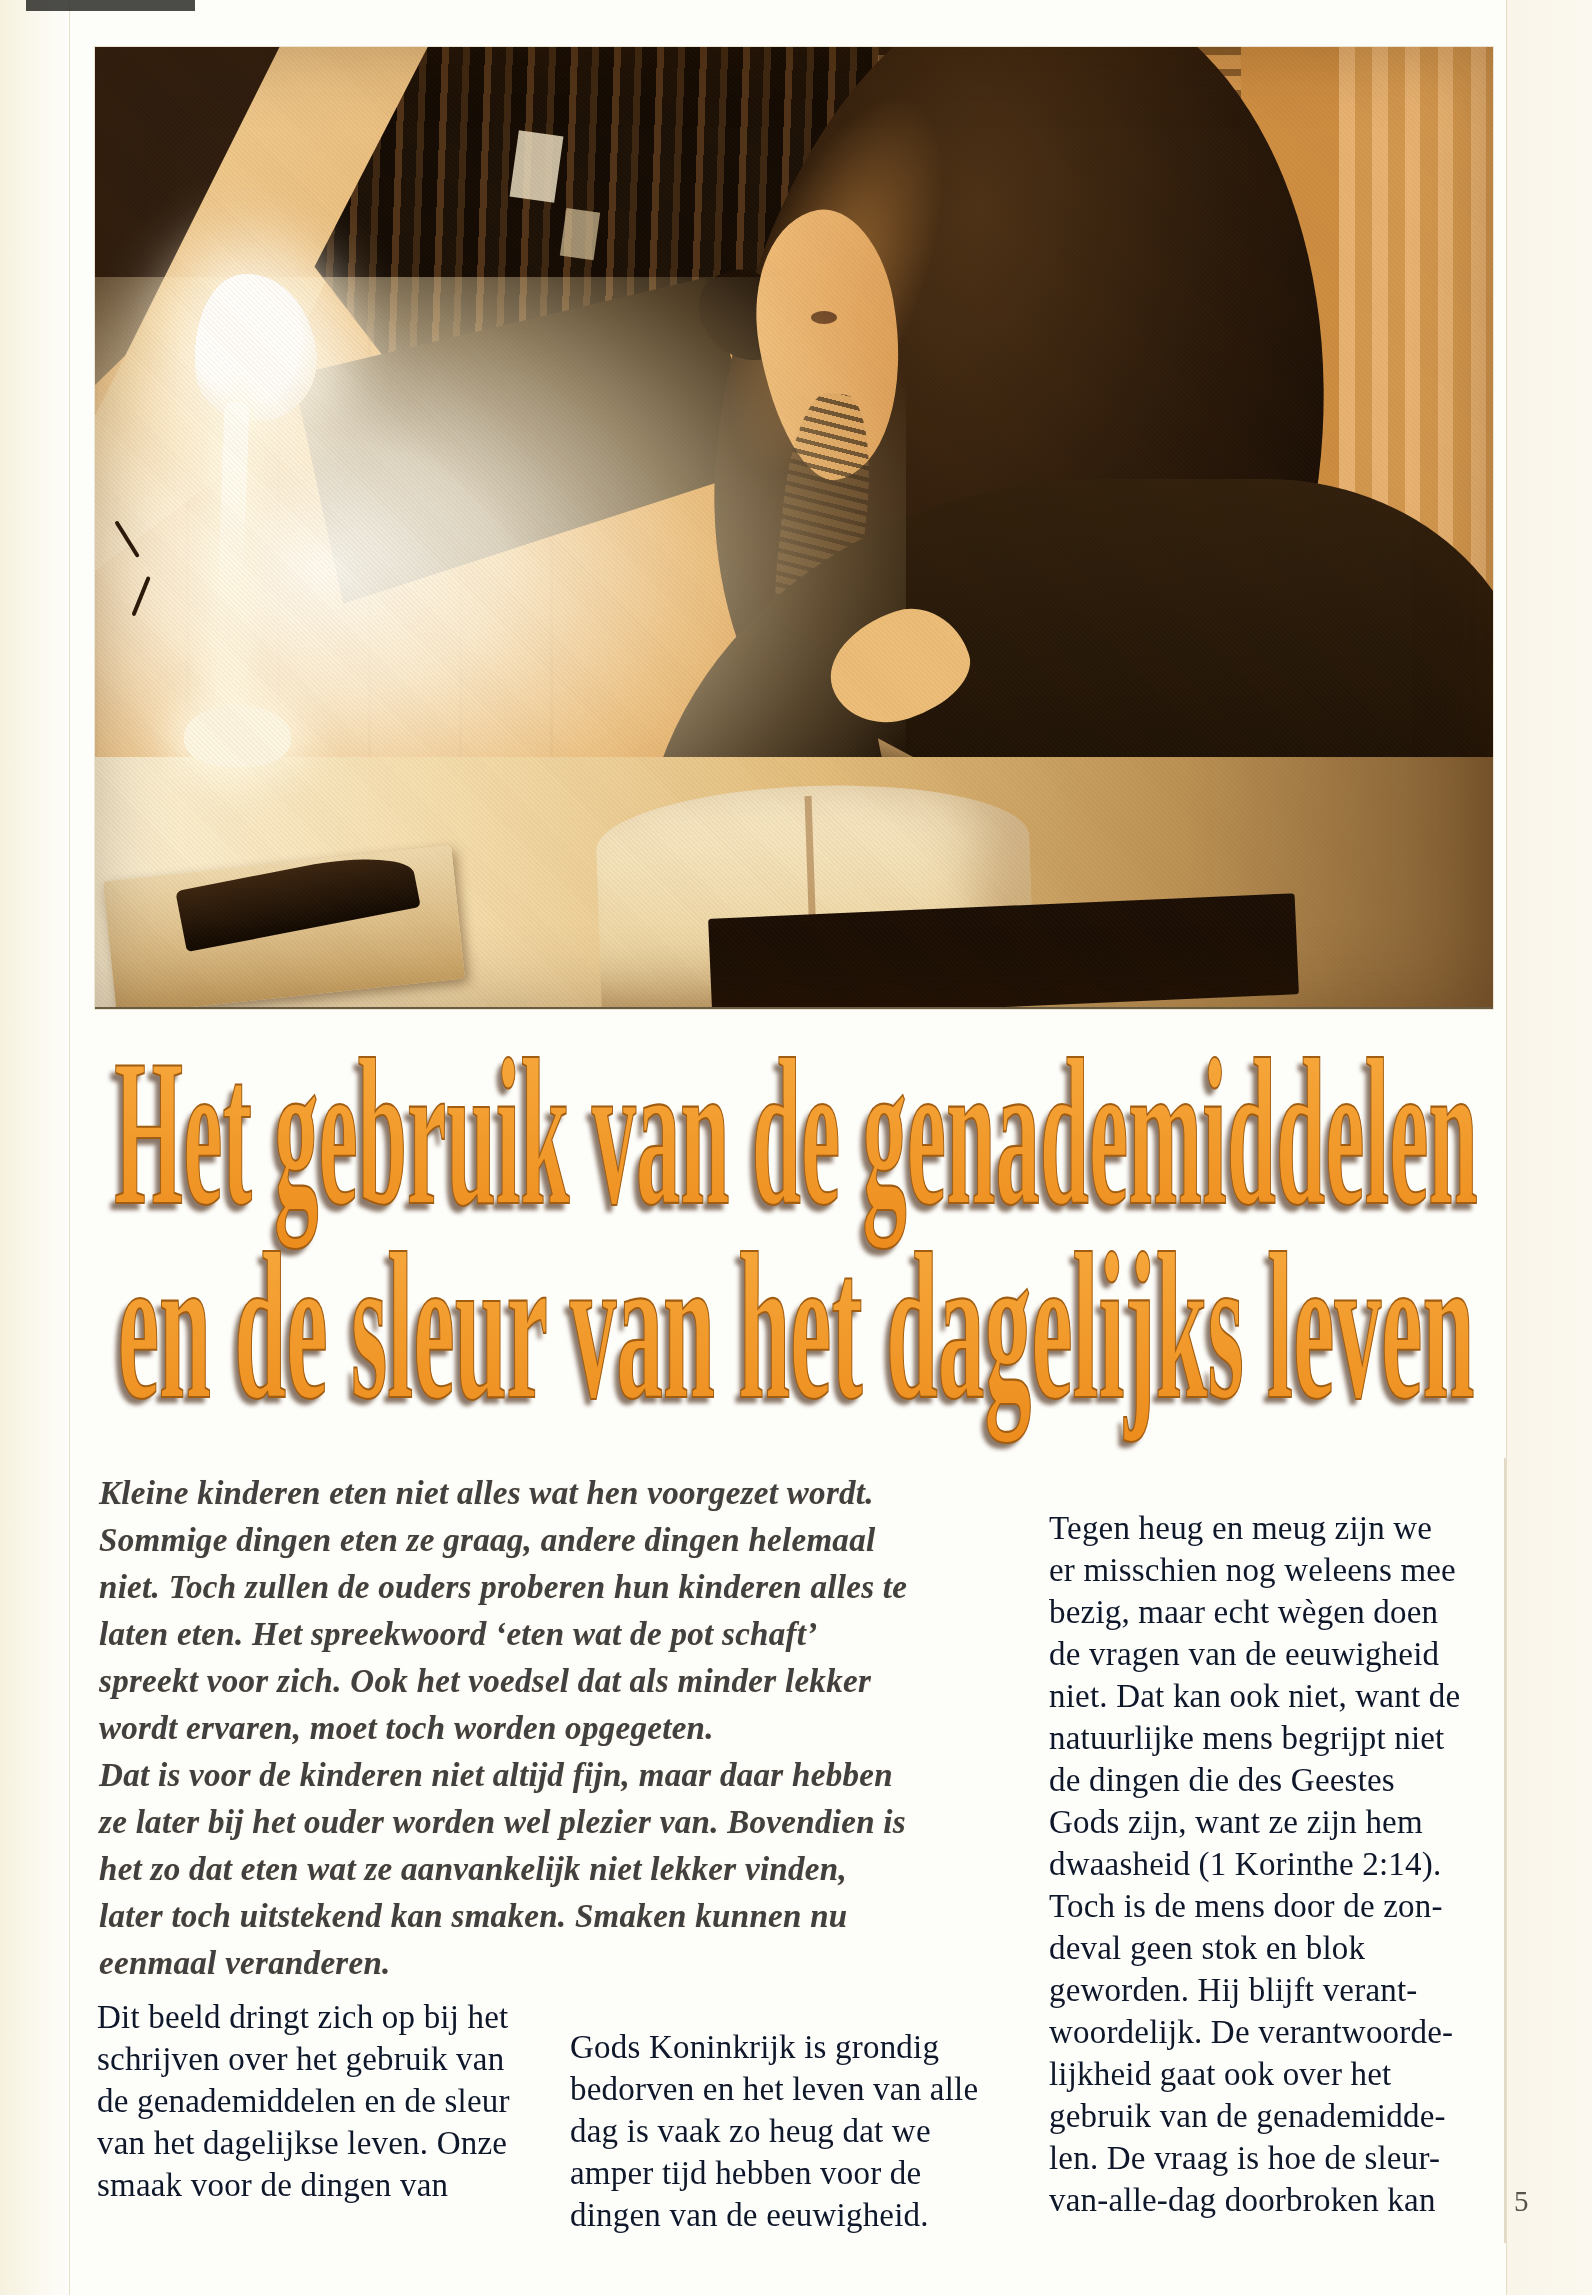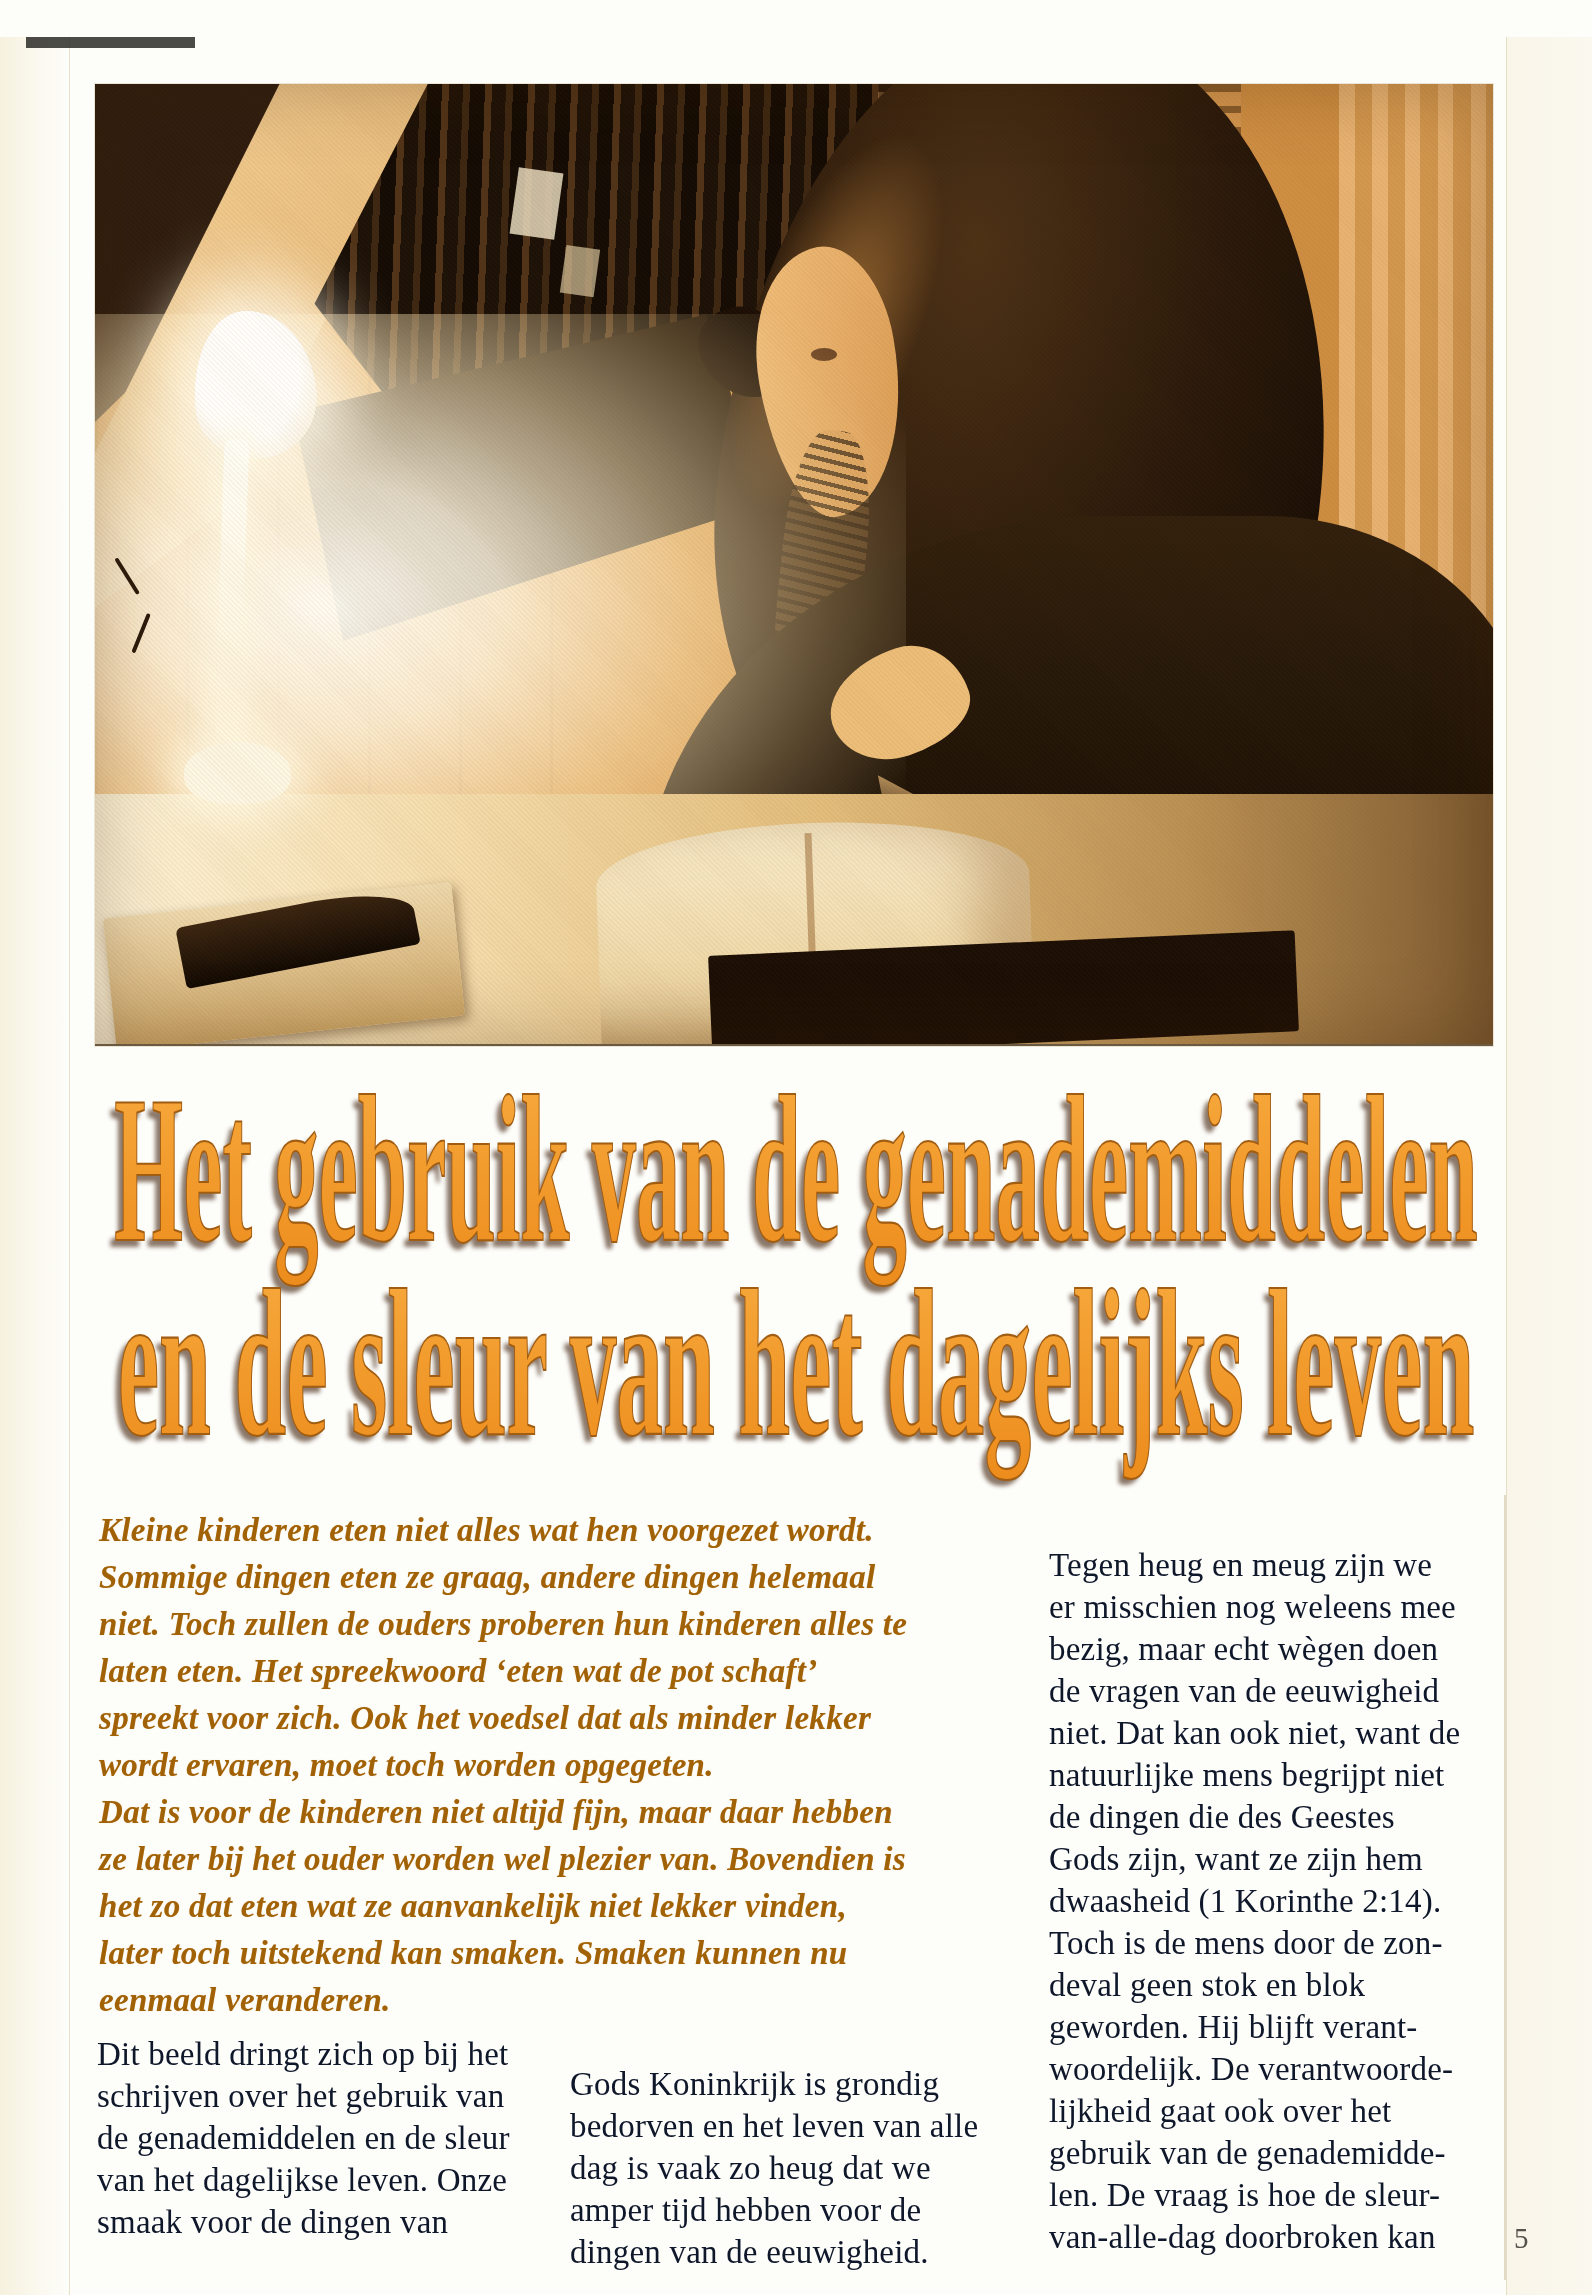--- a/index.html
+++ b/index.html
@@ -1,18 +1,18 @@
 <!DOCTYPE html>
 <html style="font-size:14px"><head>
 <meta charset="utf-8">
 <style>
   html,body{margin:0;padding:0;}
   body{width:1592px;height:2295px;position:relative;background:#fdfdfa;overflow:hidden;
        font-family:"Liberation Serif",serif;}
-  .page{position:absolute;inset:0;margin-top:37px;}
+  .page{position:absolute;inset:0;}
 
   
   .edge-left{position:absolute;left:0;top:0;width:69px;height:2295px;
     background:linear-gradient(90deg,#f6f1de,#fbf9f0 60%,#fdfdfa);border-right:0.9px solid #e7dfc9;}
   .edge-right{position:absolute;left:1506px;top:0;width:86px;height:2295px;
     background:linear-gradient(90deg,#f9f5e9,#fbf8ef);border-left:0.9px solid #e5ddc5;}
   .scan-bar{position:absolute;left:26px;top:0;width:169px;height:11.2px;background:#2b2b28;opacity:.85;}
 
   
   .photo{position:absolute;left:95px;top:47px;width:1398px;height:960px;overflow:hidden;
@@ -97,21 +97,21 @@
     box-shadow:inset 0 0 78px rgba(60,30,8,.3);}
 
   
   .title-wrap{position:absolute;left:78px;top:1034px;width:1437px;height:423px;}
   .title-svg text{font-family:"Liberation Serif",serif;font-weight:bold;font-size:242px;}
   .t-shadow{fill:#6e5745;opacity:.8;}
   .t-main{stroke:#a15d12;stroke-width:2.5px;}
 
   
   .intro{position:absolute;left:99px;top:1470px;width:932px;
-    font-size:33px;line-height:47px;font-weight:bold;font-style:italic;color:#a16207;
+    font-size:33px;line-height:47px;font-weight:bold;font-style:italic;color:#404040;
     white-space:pre-line;letter-spacing:0.3px;text-shadow:0 0 0.9px rgba(233,170,80,.5);}
   .col{position:absolute;font-size:33px;line-height:42px;color:#0f172a;white-space:pre-line;
     letter-spacing:0.2px;}
   .col-left{left:97px;top:1996px;width:449px;line-height:42px;}
   .col-middle{left:570px;top:2026px;width:449px;line-height:42px;}
   .col-right{left:1049px;top:1507px;width:444px;}
   .rule-right{position:absolute;left:1504px;top:1458px;width:1.7px;height:785px;
     background:rgba(185,165,120,.4);}
   .page-num{position:absolute;left:1514px;top:2185px;font-size:29px;color:#55524c;}
 </style>

